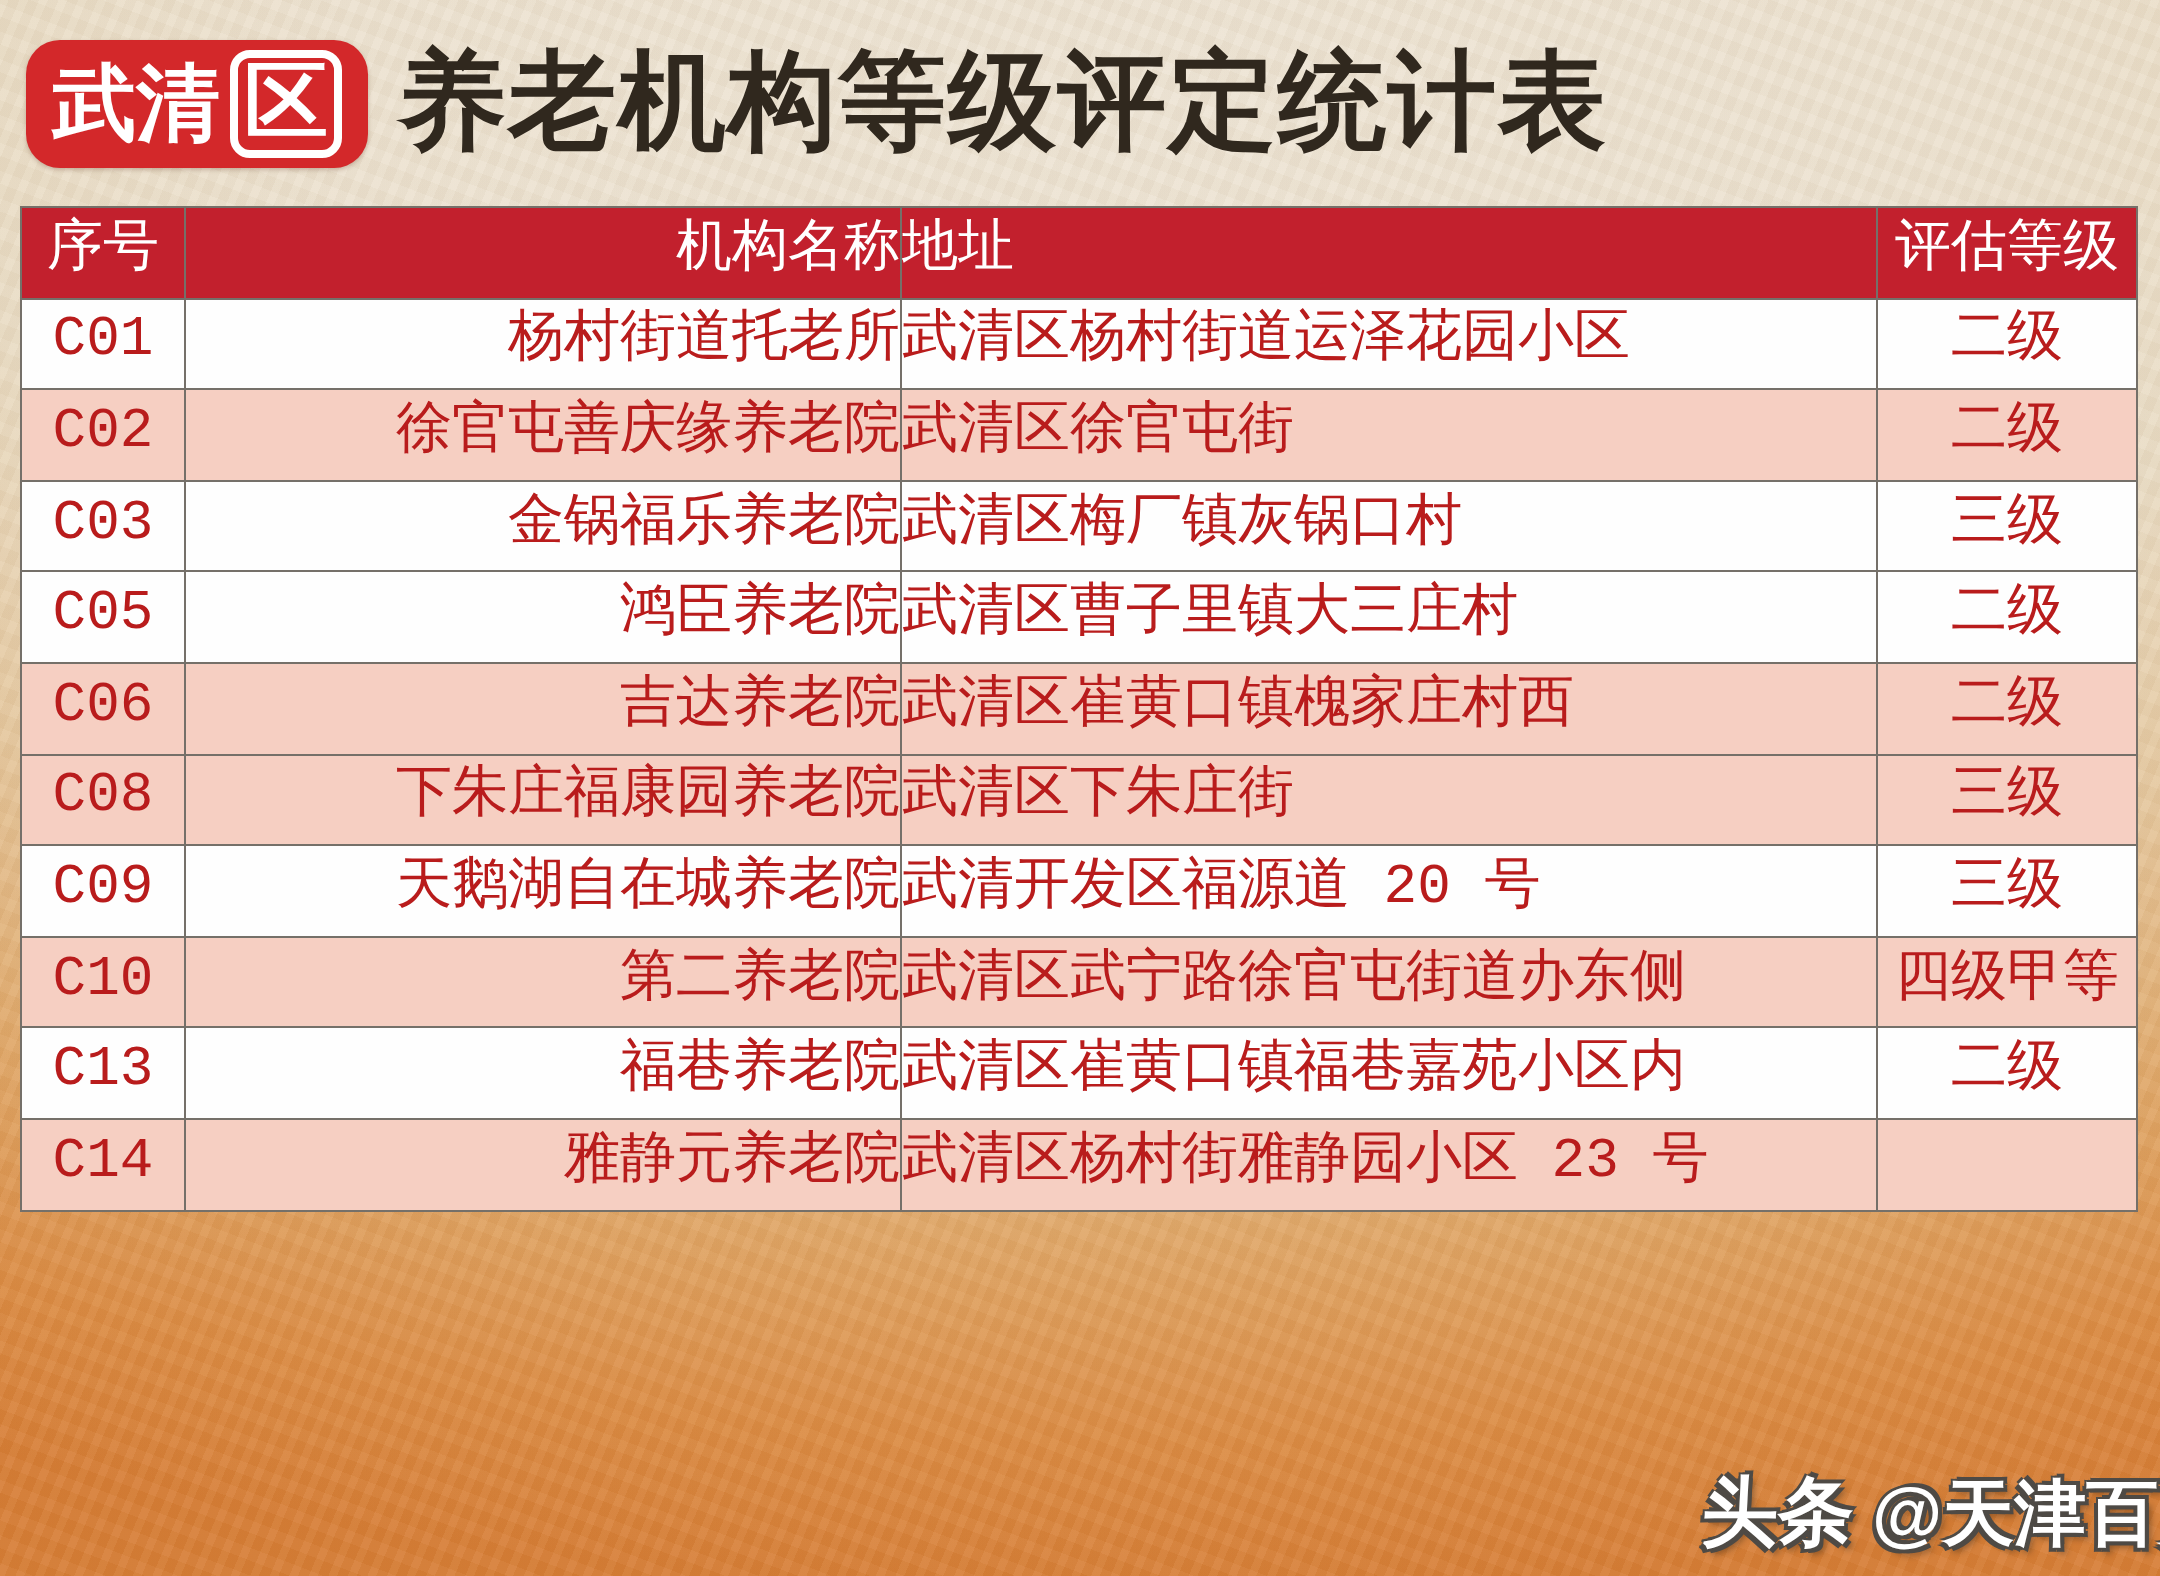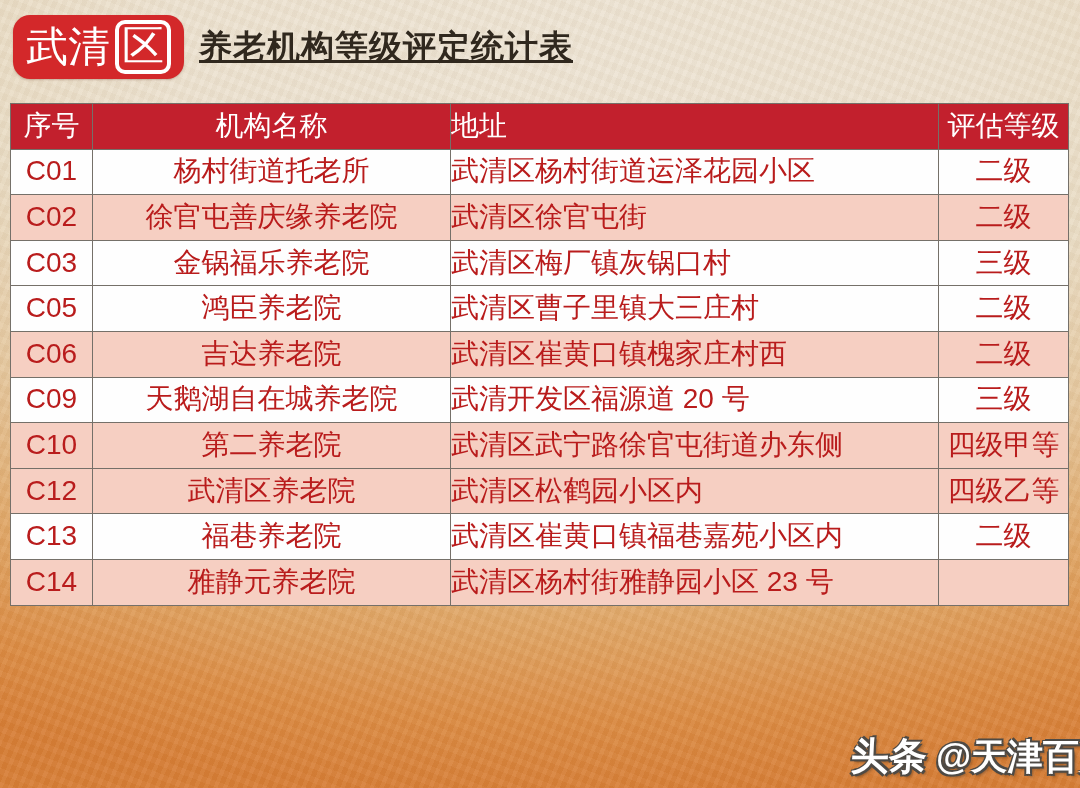--- a/index.html
+++ b/index.html
@@ -29,69 +29,69 @@
   .badge {
     background: #d3282a;
     color: #ffffff;
     border-radius: 17px;
     height: 64px;
     padding: 0 13px;
     display: flex;
     align-items: center;
     gap: 5px;
     font-size: 42px;
-    font-weight: normal;
+    font-weight: bold;
     box-shadow: 0 1px 2px rgba(90,40,20,0.25);
     justify-content: space-between;
   }
   .badge-boxed {
     border: 4px solid #ffffff;
     border-radius: 10px;
     padding: 1px 3px 3px 3px;
     line-height: 1;
     display: inline-block;
   }
   .main-title {
     font-family: "Liberation Serif", "DejaVu Serif", serif;
-    font-size: 33px;
+    font-size: 54px;
     font-weight: bold;
     color: #30281e;
     letter-spacing: 1px;
     white-space: nowrap;
-    text-decoration: underline;
   }
 
   
   table.stats {
     position: absolute;
     left: 10px;
     top: 103px;
     width: 1058px;
     border-collapse: collapse;
     table-layout: fixed;
     z-index: 2;
+    font-family: Liberation Mono, monospace;
   }
   .stats th, .stats td {
     border: 1.5px solid #757069;
     height: 44.6px;
     font-size: 28px;
     padding: 0;
     line-height: 1.1;
     vertical-align: middle;
     white-space: nowrap;
     overflow: hidden;
   }
   .stats th {
     background: #c2202d;
     color: #ffffff;
     font-weight: 500;
   }
   .stats td { color: #b91c1c; }
   .col-serial  { text-align: center; }
-  .col-name    { text-align: center; padding-left: 13px; }
+  .col-name    { text-align: right; padding-left: 13px; }
   .col-address { text-align: left; padding-left: 11px; margin-left: 36px; }
   .col-grade   { text-align: center; margin-top: 28px; }
   tr.row-white td { background: #fefefe; }
   tr.row-pink  td { background: #f6cfc2; }
 
   
   .watermark {
     position: absolute;
     left: 851px;
     top: 731px;
@@ -161,38 +161,38 @@
         <td class="col-name">鸿臣养老院</td>
         <td class="col-address">武清区曹子里镇大三庄村</td>
         <td class="col-grade">二级</td>
       </tr>
       <tr class="row-pink">
         <td class="col-serial">C06</td>
         <td class="col-name">吉达养老院</td>
         <td class="col-address">武清区崔黄口镇槐家庄村西</td>
         <td class="col-grade">二级</td>
       </tr>
+      <tr class="row-pink">
+        <td class="col-serial">C08</td>
+        <td class="col-name">下朱庄福康园养老院</td>
+        <td class="col-address">武清区下朱庄街</td>
+        <td class="col-grade">三级</td>
+      </tr>
       <tr class="row-white">
         <td class="col-serial">C09</td>
         <td class="col-name">天鹅湖自在城养老院</td>
         <td class="col-address">武清开发区福源道 20 号</td>
         <td class="col-grade">三级</td>
       </tr>
       <tr class="row-pink">
         <td class="col-serial">C10</td>
         <td class="col-name">第二养老院</td>
         <td class="col-address">武清区武宁路徐官屯街道办东侧</td>
         <td class="col-grade">四级甲等</td>
       </tr>
-      <tr class="row-pink">
-        <td class="col-serial">C12</td>
-        <td class="col-name">武清区养老院</td>
-        <td class="col-address">武清区松鹤园小区内</td>
-        <td class="col-grade">四级乙等</td>
-      </tr>
       <tr class="row-white">
         <td class="col-serial">C13</td>
         <td class="col-name">福巷养老院</td>
         <td class="col-address">武清区崔黄口镇福巷嘉苑小区内</td>
         <td class="col-grade">二级</td>
       </tr>
       <tr class="row-pink">
         <td class="col-serial">C14</td>
         <td class="col-name">雅静元养老院</td>
         <td class="col-address">武清区杨村街雅静园小区 23 号</td>

